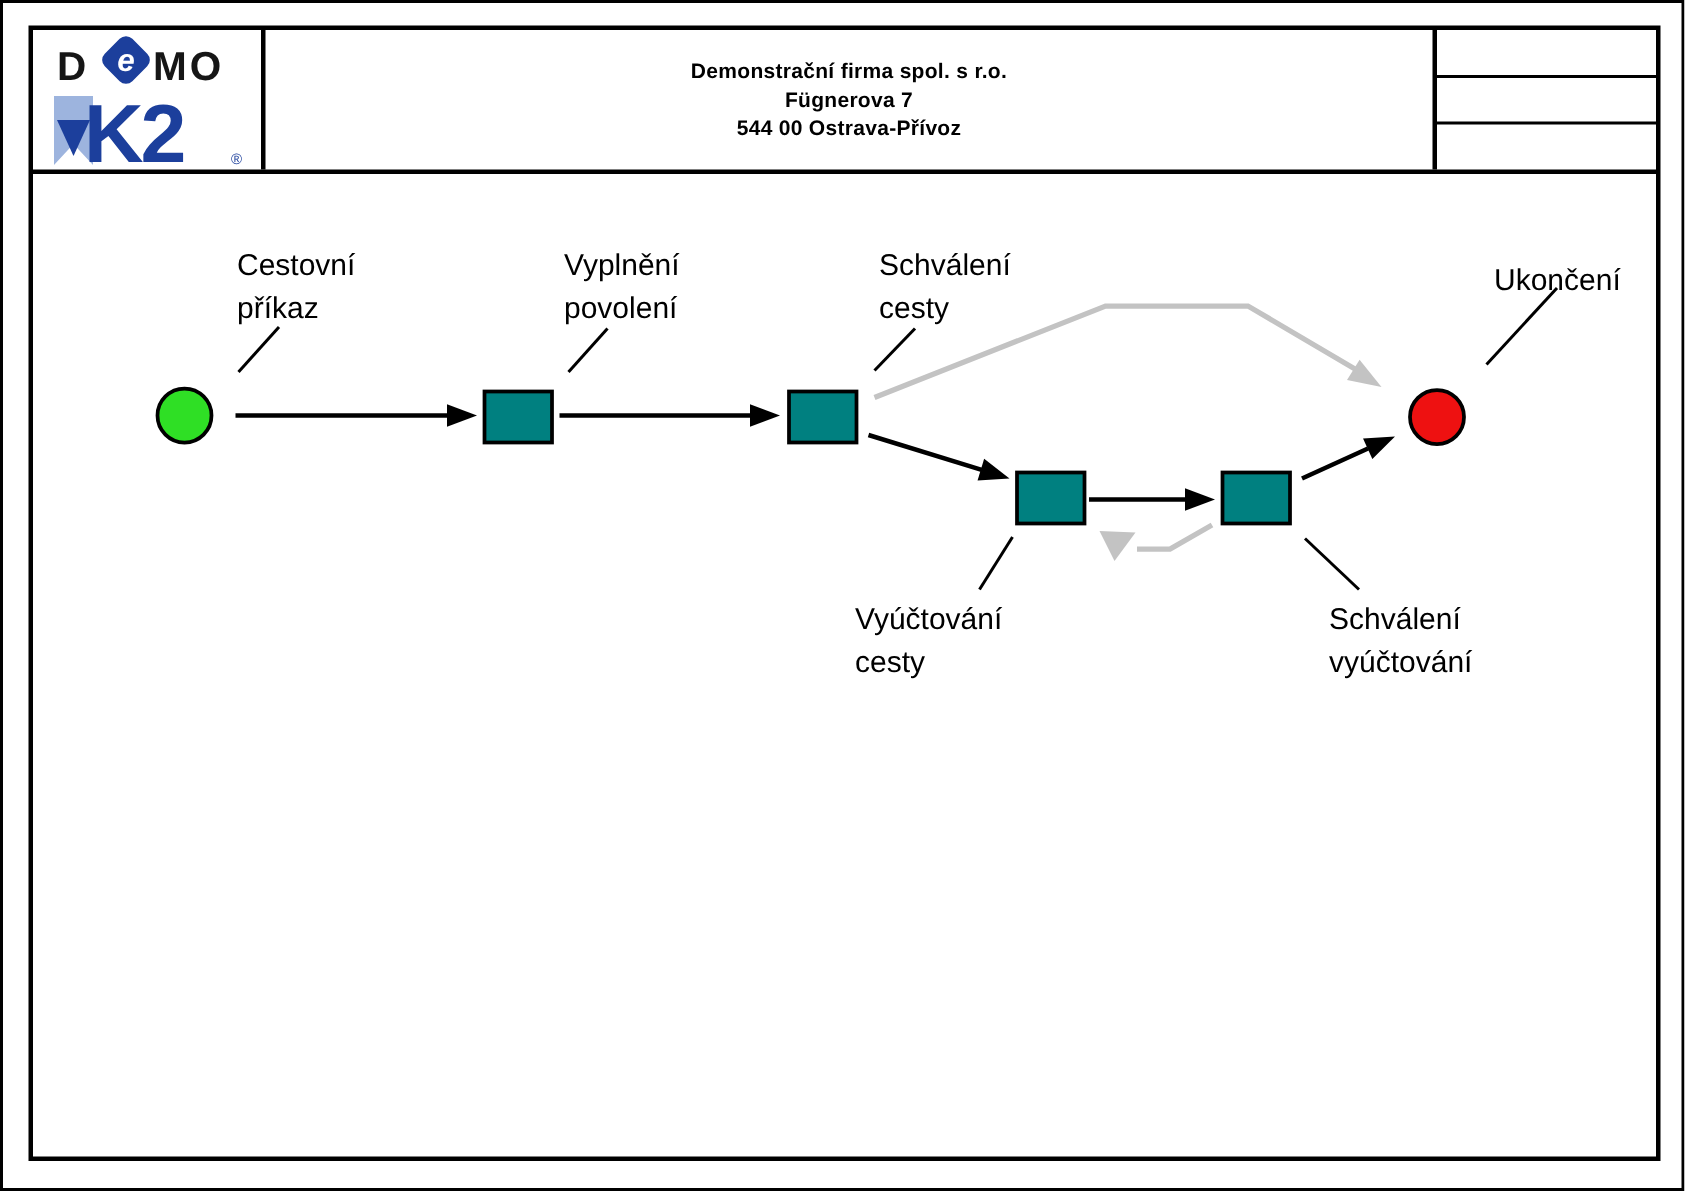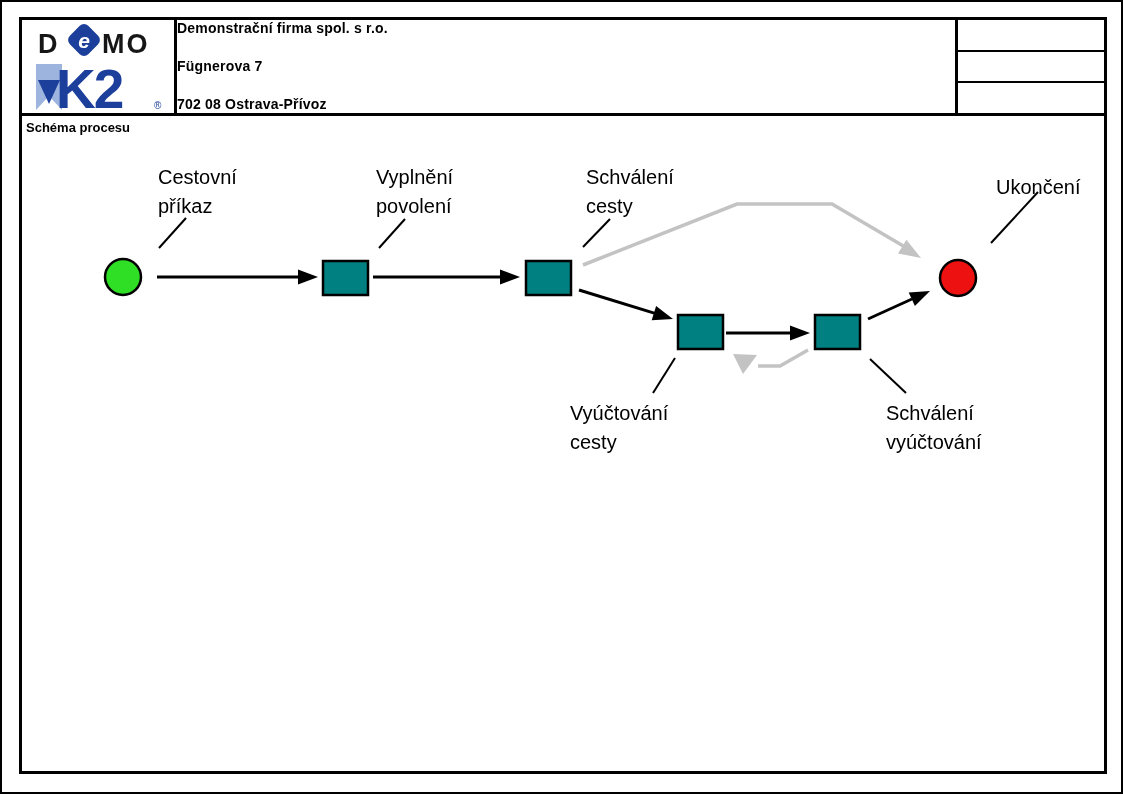--- a/index.html
+++ b/index.html
@@ -18,24 +18,23 @@
 
   .header { display:flex; height:96px; border-bottom:3px solid #000; }
 
   .logo-cell {
     width:155px; border-right:3px solid #000;
     display:flex; align-items:center; justify-content:center;
   }
 
   .company-cell {
     flex:1; display:flex; flex-direction:column;
-    align-items:flex-start; justify-content:center;
+    align-items:center; justify-content:center;
     font-size:14px; font-weight:bold; line-height:19px; color:#000;
     letter-spacing:0.2px;
-    gap:19px;
   }
 
   .info-table { width:149px; border-left:3px solid #000; display:flex; flex-direction:column; }
   .info-row { flex:1; }
   .info-row + .info-row { border-top:2px solid #000; }
 
   .title-row { padding:4px 0 0 4px; font-size:13px; font-weight:bold; color:#000; }
 
   .diagram-svg { position:absolute; left:0; top:0; pointer-events:none; }
 
@@ -83,34 +82,31 @@
           <polygon class="ribbon" points="8,42 34,42 34,88 21,74 8,88"></polygon>
           <polygon class="wedge" points="10,58 32,58 21,82"></polygon>
           <text class="k2-txt" x="28" y="86">K2</text>
           <text class="reg-txt" x="126" y="87">®</text>
         </svg>
       </div>
 
       <div class="company-cell">
         <div>Demonstrační firma spol. s r.o.</div>
         <div>Fügnerova 7</div>
-        <div>702 08 Ostrava-Přívoz</div>
+        <div>544 00 Ostrava-Přívoz</div>
       </div>
 
       <div class="info-table">
         <div class="info-row"></div>
         <div class="info-row"></div>
         <div class="info-row"></div>
       </div>
 
     </div>
 
-    <div class="title-row">
-      <span>Schéma procesu</span>
-    </div>
 
   </div>
 
   <svg class="diagram-svg" width="1123" height="794" viewBox="0 0 1123 794">
 
     <g class="edge-gray">
       <polyline points="581,263 735,202 830,202 903,245"></polyline>
       <polygon points="919,256 896,251.4 904.4,237.8"></polygon>
     </g>
     <g class="edge-gray">

